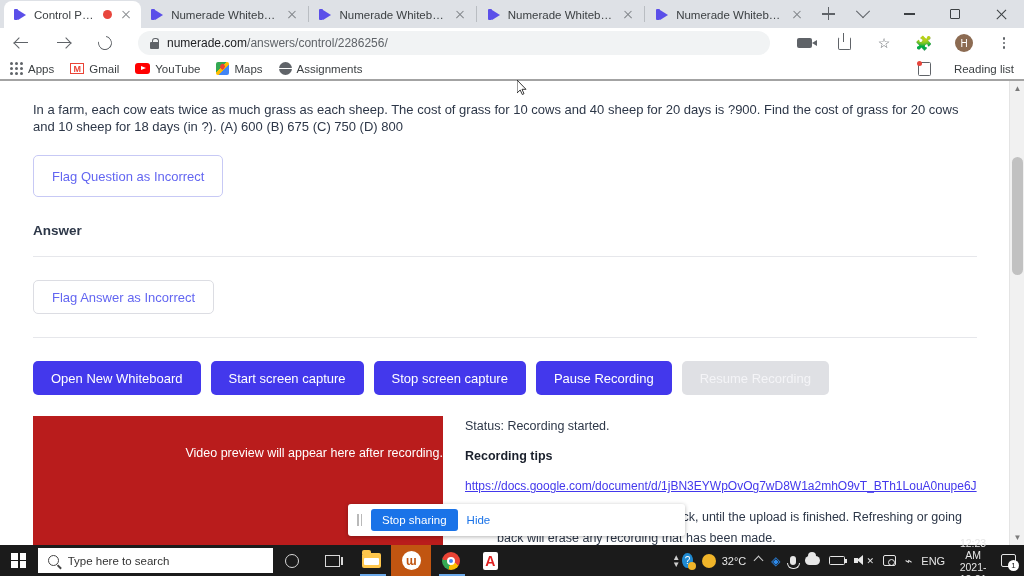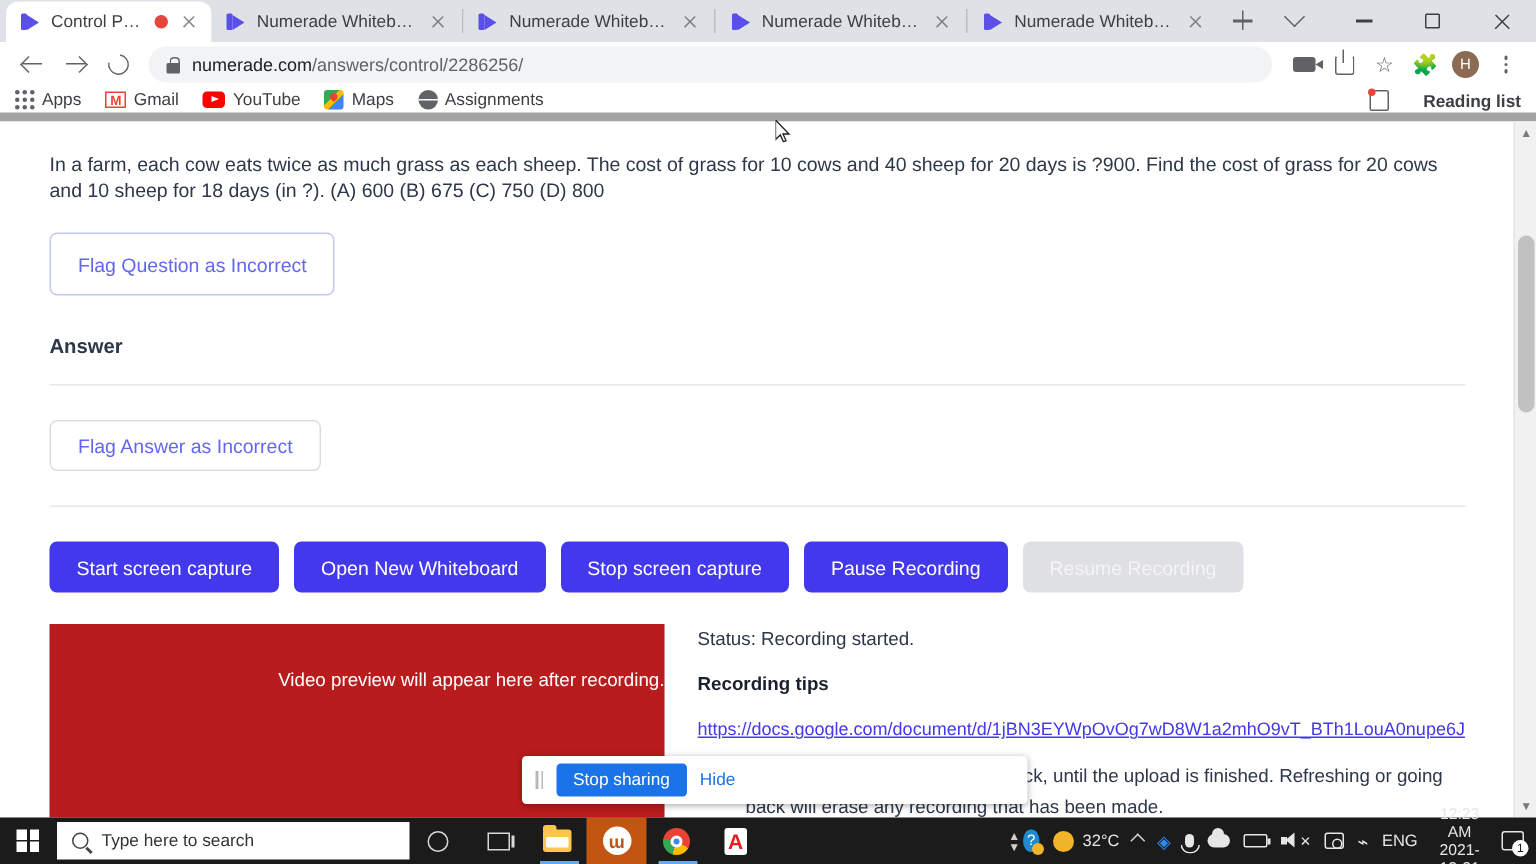--- a/index.html
+++ b/index.html
@@ -54,21 +54,21 @@
   .fav-nm::before {
     content:""; position:absolute; left:0; top:1px; width:4px; height:11px;
     background:#5b4fe9; border-radius:1px;
   }
   .fav-nm::after {
     content:""; position:absolute; left:4px; top:1.5px;
     border-left:8px solid #5b4fe9; border-top:5px solid transparent; border-bottom:5px solid transparent;
   }
 
   
-  .toolbar { height:30px; background:#fff; display:flex; align-items:center; padding:0 8px; gap:3px; }
+  .toolbar { height:30px; background:#fff; display:flex; align-items:center; padding:0 8px; gap:16px; }
   .navbtn { width:26px; height:26px; display:flex; align-items:center; justify-content:center; color:#5f6368; }
   .arrow-l, .arrow-r { width:15px; height:15px; position:relative; }
   .arrow-l::before, .arrow-r::before {
     content:""; position:absolute; top:6.5px; left:1px; width:13px; height:1.4px; background:#5f6368;
   }
   .arrow-l::after {
     content:""; position:absolute; left:1px; top:3.5px; width:7px; height:7px;
     border-left:1.4px solid #5f6368; border-bottom:1.4px solid #5f6368; transform:rotate(45deg);
   }
   .arrow-r::after {
@@ -92,33 +92,33 @@
   .ic-cam::after { content:""; position:absolute; right:-5px; top:1.5px; border-top:3.5px solid transparent; border-bottom:3.5px solid transparent; border-right:5px solid #5f6368; }
   .ic-share { width:13px; height:13px; border:1.4px solid #5f6368; border-top-color:transparent; border-radius:2px; position:relative; }
   .ic-share::after { content:""; position:absolute; left:4.5px; top:-5px; width:1.4px; height:9px; background:#5f6368; }
   .ic-star { font-size:14px; line-height:1; color:#5f6368; }
   .ic-puzzle { font-size:14px; line-height:1; color:#3c4043; }
   .avatar { width:18px; height:18px; border-radius:50%; background:#8c6b52; color:#fff; font-size:10px; display:flex; align-items:center; justify-content:center; }
   .ic-dots { display:flex; flex-direction:column; gap:2.2px; align-items:center; }
   .ic-dots i { width:2.6px; height:2.6px; border-radius:50%; background:#5f6368; display:block; }
 
   
-  .bookmarks { height:23px; background:#fff; display:flex; align-items:center; padding:0 10px; gap:16px; font-size:11.5px; color:#3c4043; border-bottom:6px solid #a3a3a3; }
+  .bookmarks { height:23px; background:#fff; display:flex; align-items:center; padding:0 10px; gap:16px; font-size:11.5px; color:#3c4043; border-bottom:2px solid #a3a3a3; }
   .bm { display:flex; align-items:center; gap:5px; white-space:nowrap; }
   .grid9 { width:13px; height:13px; display:grid; grid-template-columns:repeat(3,1fr); grid-template-rows:repeat(3,1fr); gap:1.4px; }
   .grid9 i { background:#5f6368; border-radius:50%; display:block; }
   .gm { width:14px; height:11px; background:#fff; border:1px solid #ea4335; position:relative; }
   .gm::before { content:"M"; position:absolute; inset:0; font-size:9px; color:#ea4335; text-align:center; line-height:10px; font-weight:bold; }
   .yt { width:15px; height:11px; background:#ff0000; border-radius:3px; position:relative; }
   .yt::after { content:""; position:absolute; left:5.5px; top:2.8px; border-left:5px solid #fff; border-top:2.8px solid transparent; border-bottom:2.8px solid transparent; }
   .maps { width:13px; height:13px; background:linear-gradient(135deg,#34a853 0%,#34a853 40%,#fbbc04 40%,#fbbc04 60%,#4285f4 60%); border-radius:2px; position:relative; }
   .maps::after { content:""; position:absolute; left:4px; top:2px; width:5px; height:5px; border-radius:50% 50% 50% 0; background:#ea4335; transform:rotate(-45deg); }
   .globe { width:13px; height:13px; border-radius:50%; background:#5f6368; position:relative; }
   .globe::after { content:""; position:absolute; left:0; top:5.5px; width:13px; height:1.2px; background:#fff; }
-  .readinglist { margin-left:auto; display:flex; align-items:flex-end; gap:23px;font-weight:bold; }
+  .readinglist { margin-left:auto; display:flex; align-items:center; gap:23px; }
   .rl-icon { width:13px; height:14px; border:1.3px solid #5f6368; border-radius:1.5px; position:relative; }
   .rl-icon::before { content:""; position:absolute; left:-2px; top:-2px; width:5px; height:5px; border-radius:50%; background:#e8453c; }
 
   
   .page { position:absolute; left:0; top:81px; width:1024px; height:464px; background:#fff; overflow:hidden; }
   .content { padding:20px 33px 0 33px; width:1010px; }
 
   .qtext { font-size:13px; line-height:1.32; color:#2d3748; max-width:962px; }
   .btn {
     display:inline-flex; align-items:center; justify-content:center;
@@ -368,22 +368,22 @@
     <div style="height:23px"></div>
     <div style="display:flex;gap:14px;">
       <button class="btn btn-outline-gray">Flag Answer as Incorrect</button>
     </div>
 
     <div style="height:23px"></div>
     <div class="hr"></div>
 
     <div style="height:23px"></div>
     <div class="recbar">
+      <button class="btn btn-solid">Open New Whiteboard</button>
       <button class="btn btn-solid">Start screen capture</button>
-      <button class="btn btn-solid">Open New Whiteboard</button>
       <button class="btn btn-solid">Stop screen capture</button>
       <button class="btn btn-solid">Pause Recording</button>
       <button class="btn btn-disabled">Resume Recording</button>
     </div>
 
     <div style="height:21px"></div>
     <div class="panel-row">
       <div class="videobox">
         <span>Video preview will appear here after recording.</span>
       </div>

